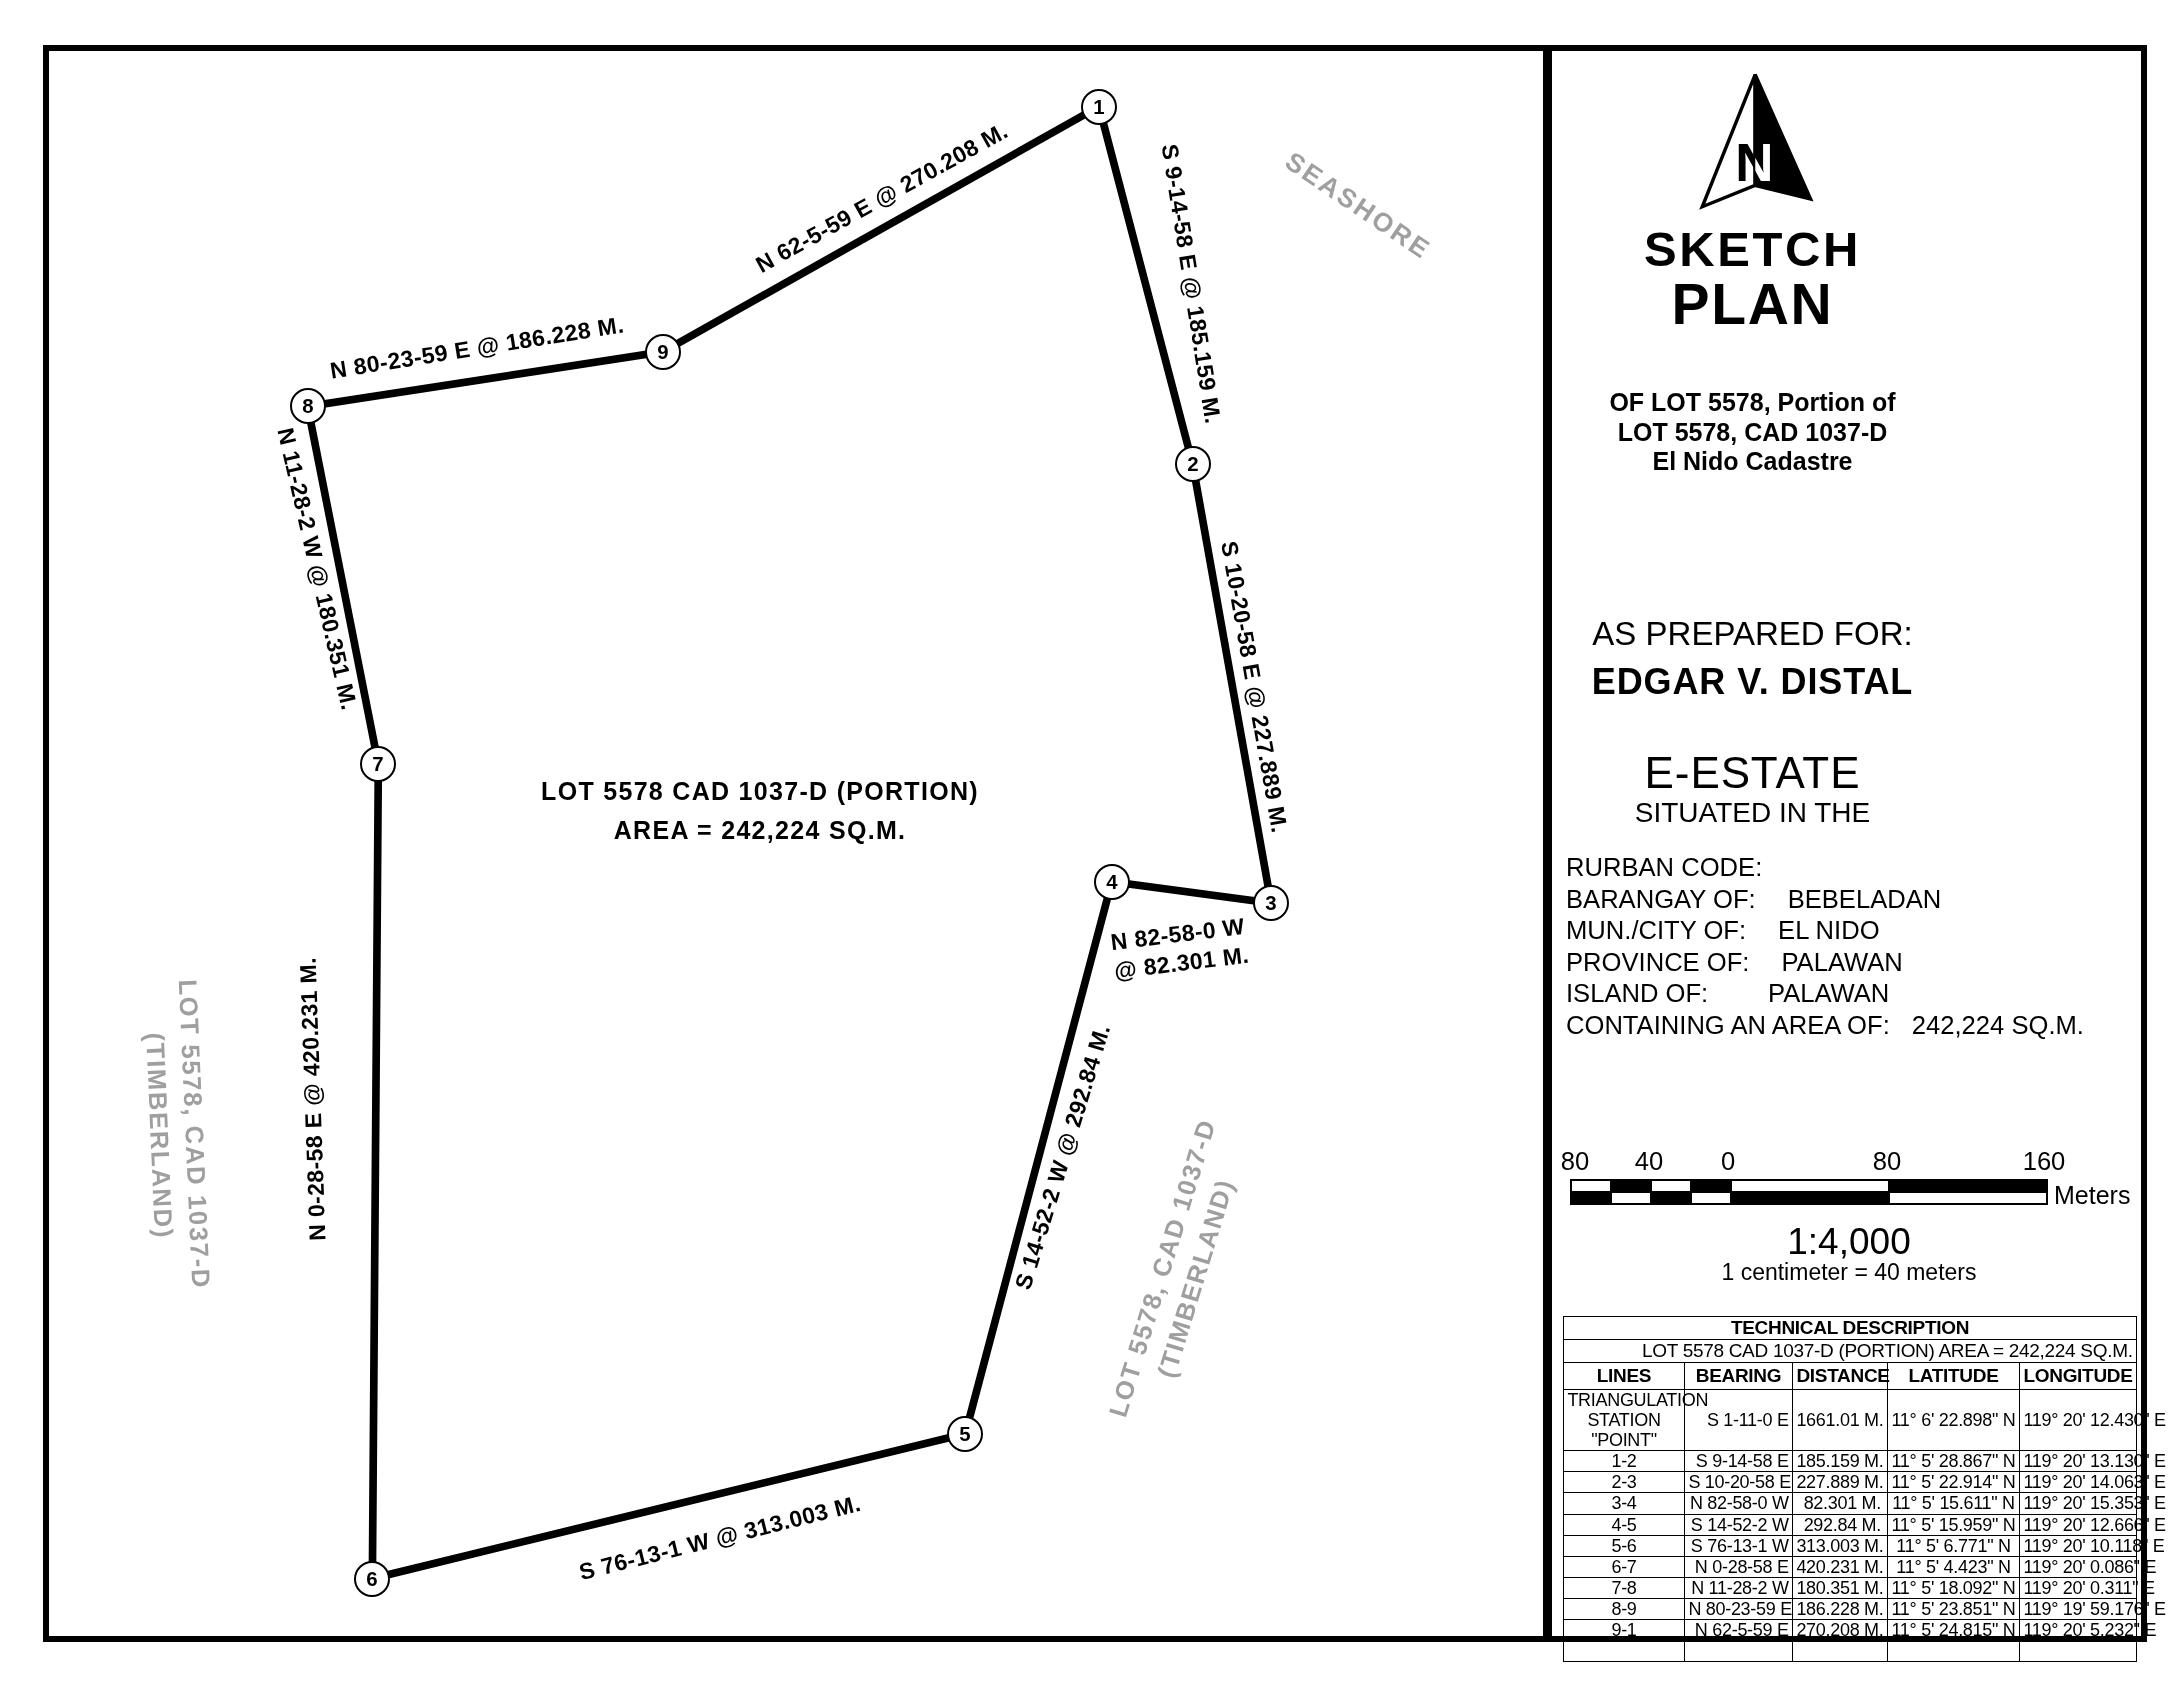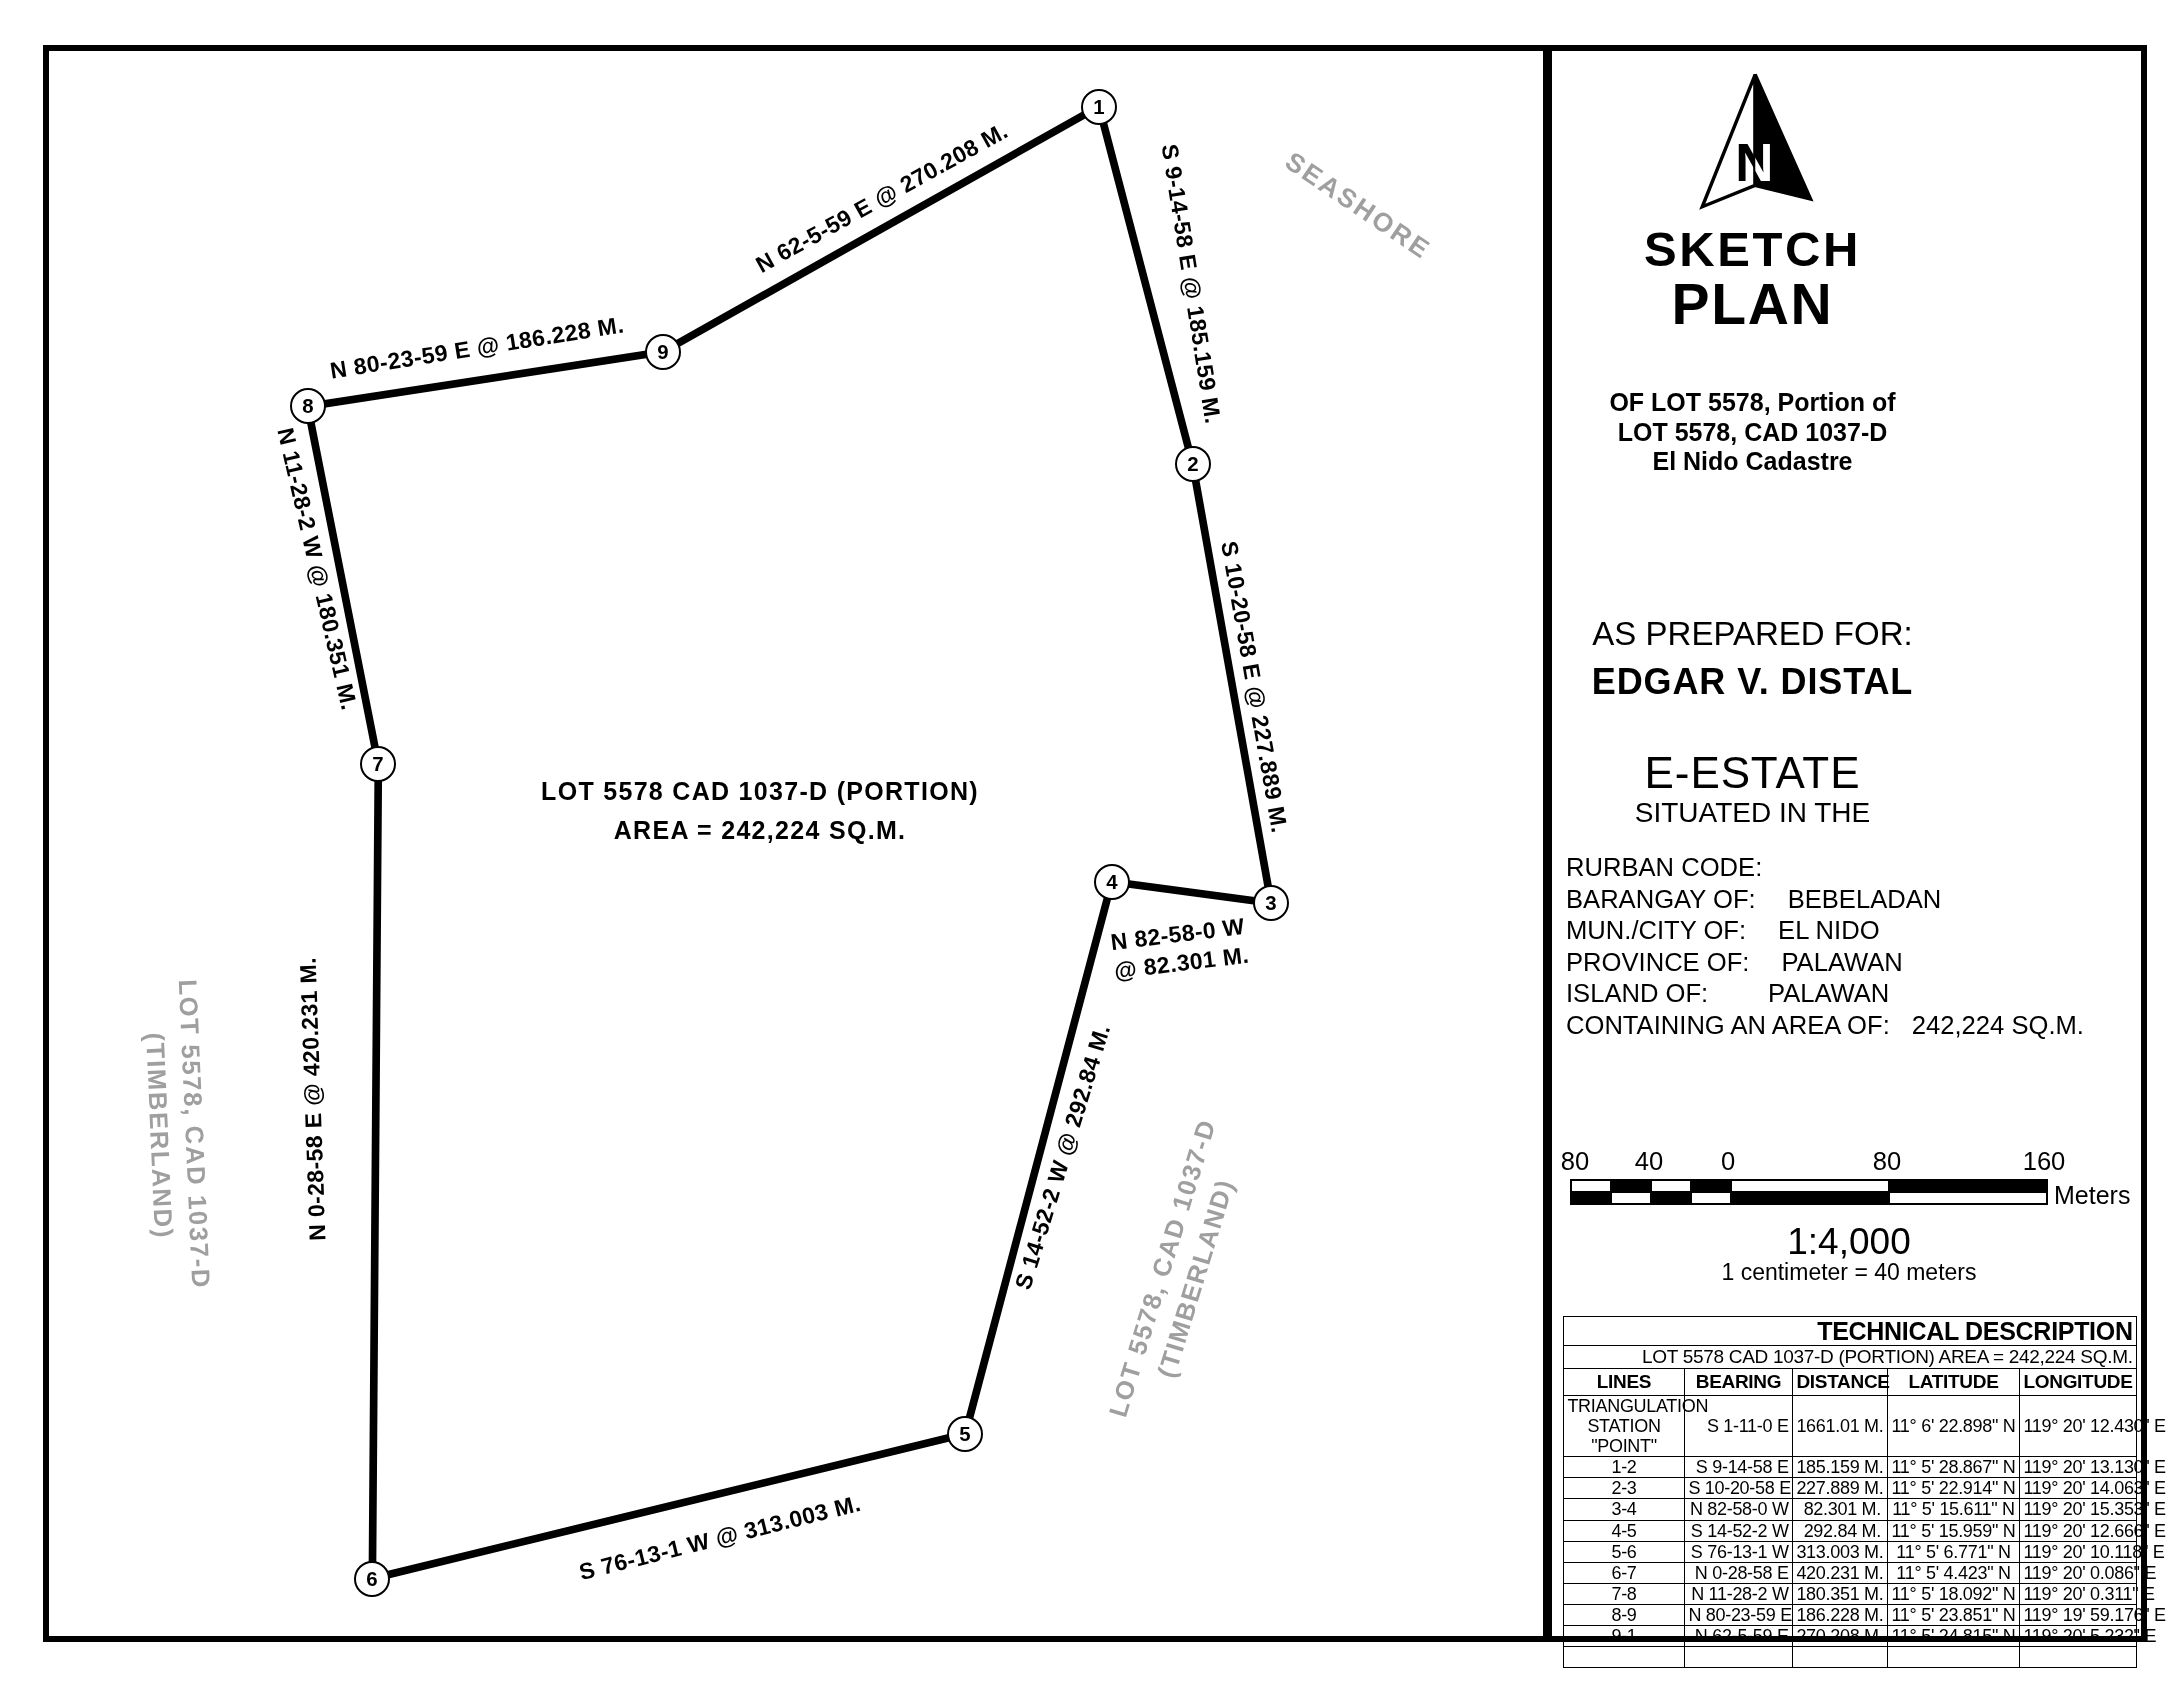--- a/index.html
+++ b/index.html
@@ -57,21 +57,21 @@
   .c20{width:40px;} .c80{width:158px;}
   .b{background:#000;} .w{background:#fff;}
   .scale-ratio{position:absolute;left:1563px;top:1210px;width:572px;text-align:center;font-size:37px;margin-top:11px;}
   .scale-note{position:absolute;left:1563px;top:1259px;width:572px;text-align:center;font-size:23px;}
   
   .tech{
     position:absolute;left:1563px;top:1316px;width:572px;border-collapse:collapse;
     font-size:18px;letter-spacing:-0.3px;table-layout:fixed;
   }
   .tech td,.tech th{border:1.7px solid #000;padding:0 3.4px;line-height:1.12;}
-  .tech .title-row td{font-size:25px;font-weight:bold;text-align:right;height:22px;}
+  .tech .title-row td{font-size:19px;font-weight:bold;text-align:center;height:22px;}
   .tech .sub-row td{font-size:19px;font-weight:normal;text-align:right;height:22px;}
   .tech th{font-size:19px;font-weight:bold;text-align:center;height:25.6px;}
   .tech td.c-lines{text-align:center;}
   .tech td.c-bearing{text-align:right;white-space:nowrap;}
   .tech td.c-dist{text-align:right;white-space:nowrap;padding-right:6px;}
   .tech td.c-lat,.tech td.c-lon{text-align:center;white-space:nowrap;}
   .tech tr.data{height:20.4px;}
   .tech tr.tri{height:44px;}
 </style>
 </head>

